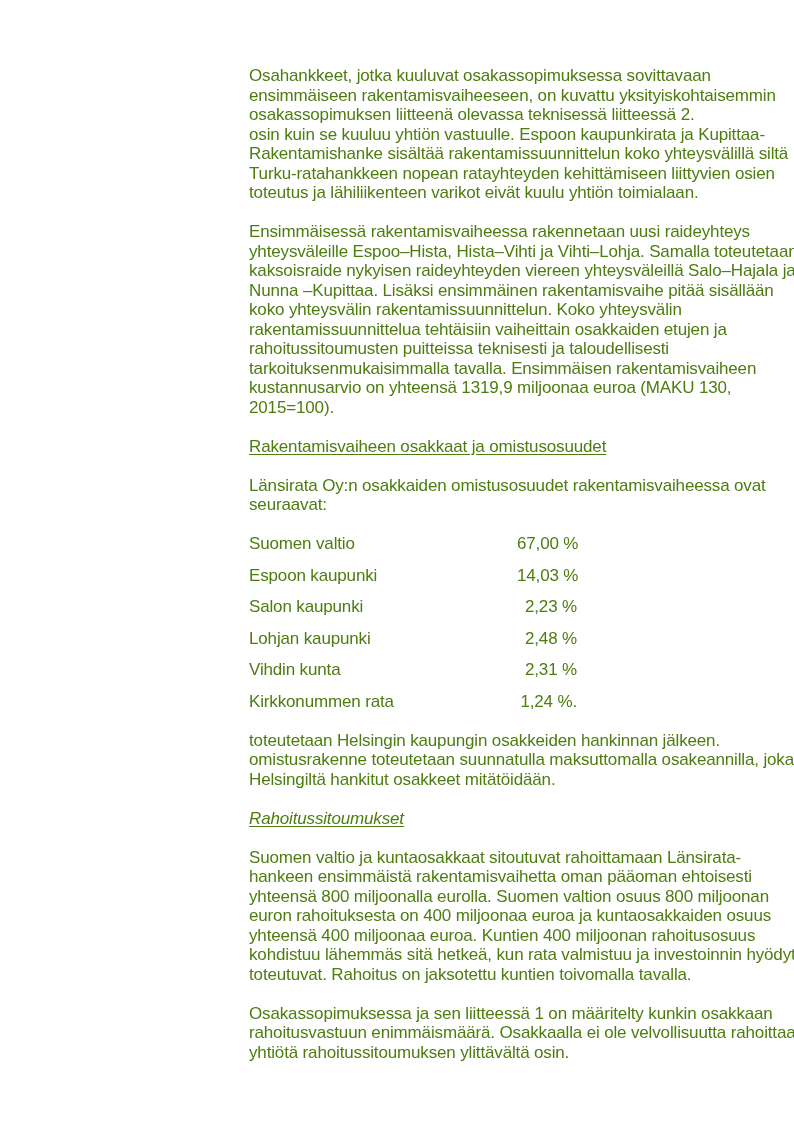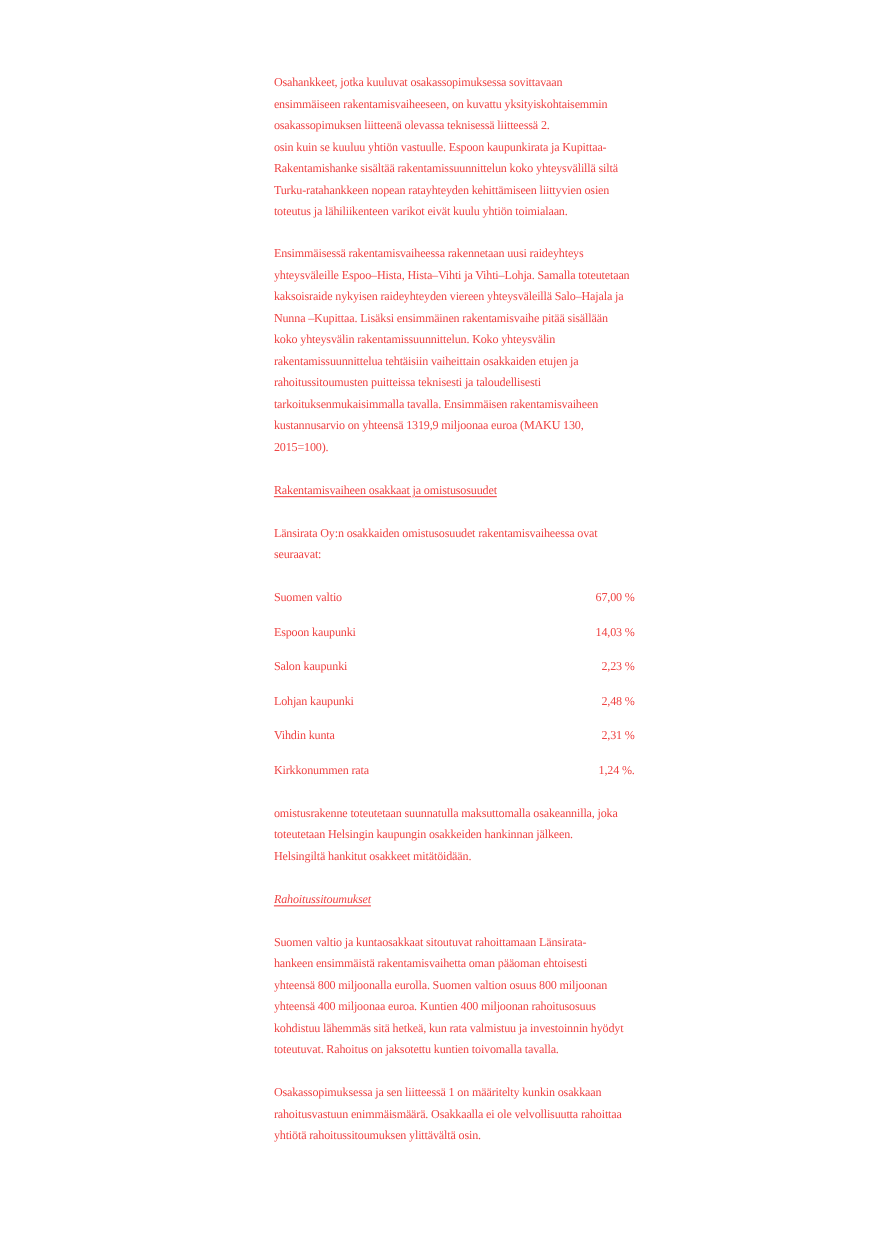--- a/index.html
+++ b/index.html
@@ -2,24 +2,24 @@
 <html><head>
 <meta charset="utf-8">
 <style>
   html, body { margin: 0; padding: 0; background: #ffffff; }
   body { width: 794px; height: 1122px; position: relative; overflow: hidden; }
   .page {
     position: absolute;
     left: 249px;
     top: 66px;
     width: 470px;
-    font-family: Liberation Serif, serif;
-    font-size: 11px;
+    font-family: Liberation Sans, sans-serif;
+    font-size: 17px;
     line-height: 19.5px;
-    color: #ef4444;
+    color: #4d7c0f;
     letter-spacing: -0.15px;
   }
   .line { white-space: nowrap; height: 19.5px; }
   .para { margin: 0 0 19.5px 0; }
   .heading { text-decoration: underline; text-underline-offset: 2px; }
   .heading.italic { font-style: italic; }
   .table { margin: 0 0 19.5px 0; }
   .row { display: flex; height: 19.5px; white-space: nowrap; margin-top: 12px; }
   .row .name { width: 268px; }
   .row .val { width: 60px; text-align: right; }
@@ -80,31 +80,32 @@
       <span class="name">Vihdin kunta</span>
       <span class="val">2,31 %</span>
     </div>
     <div class="row">
       <span class="name">Kirkkonummen rata</span>
       <span class="val">1,24 %.</span>
     </div>
   </div>
 
   <div class="para">
+    <div class="line">toteutetaan Helsingin kaupungin osakkeiden hankinnan jälkeen.</div>
     <div class="line">omistusrakenne toteutetaan suunnatulla maksuttomalla osakeannilla, joka</div>
-    <div class="line">toteutetaan Helsingin kaupungin osakkeiden hankinnan jälkeen.</div>
     <div class="line">Helsingiltä hankitut osakkeet mitätöidään.</div>
   </div>
 
   <div class="para line heading italic">Rahoitussitoumukset</div>
 
   <div class="para">
     <div class="line">Suomen valtio ja kuntaosakkaat sitoutuvat rahoittamaan Länsirata-</div>
     <div class="line">hankeen ensimmäistä rakentamisvaihetta oman pääoman ehtoisesti</div>
     <div class="line">yhteensä 800 miljoonalla eurolla. Suomen valtion osuus 800 miljoonan</div>
+    <div class="line">euron rahoituksesta on 400 miljoonaa euroa ja kuntaosakkaiden osuus</div>
     <div class="line">yhteensä 400 miljoonaa euroa.  Kuntien 400 miljoonan rahoitusosuus</div>
     <div class="line">kohdistuu lähemmäs sitä hetkeä, kun rata valmistuu ja investoinnin hyödyt</div>
     <div class="line">toteutuvat.  Rahoitus on jaksotettu kuntien toivomalla tavalla.</div>
   </div>
 
   <div class="para">
     <div class="line">Osakassopimuksessa ja sen liitteessä 1 on määritelty kunkin osakkaan</div>
     <div class="line">rahoitusvastuun enimmäismäärä. Osakkaalla ei ole velvollisuutta rahoittaa</div>
     <div class="line">yhtiötä rahoitussitoumuksen ylittävältä osin.</div>
   </div>

